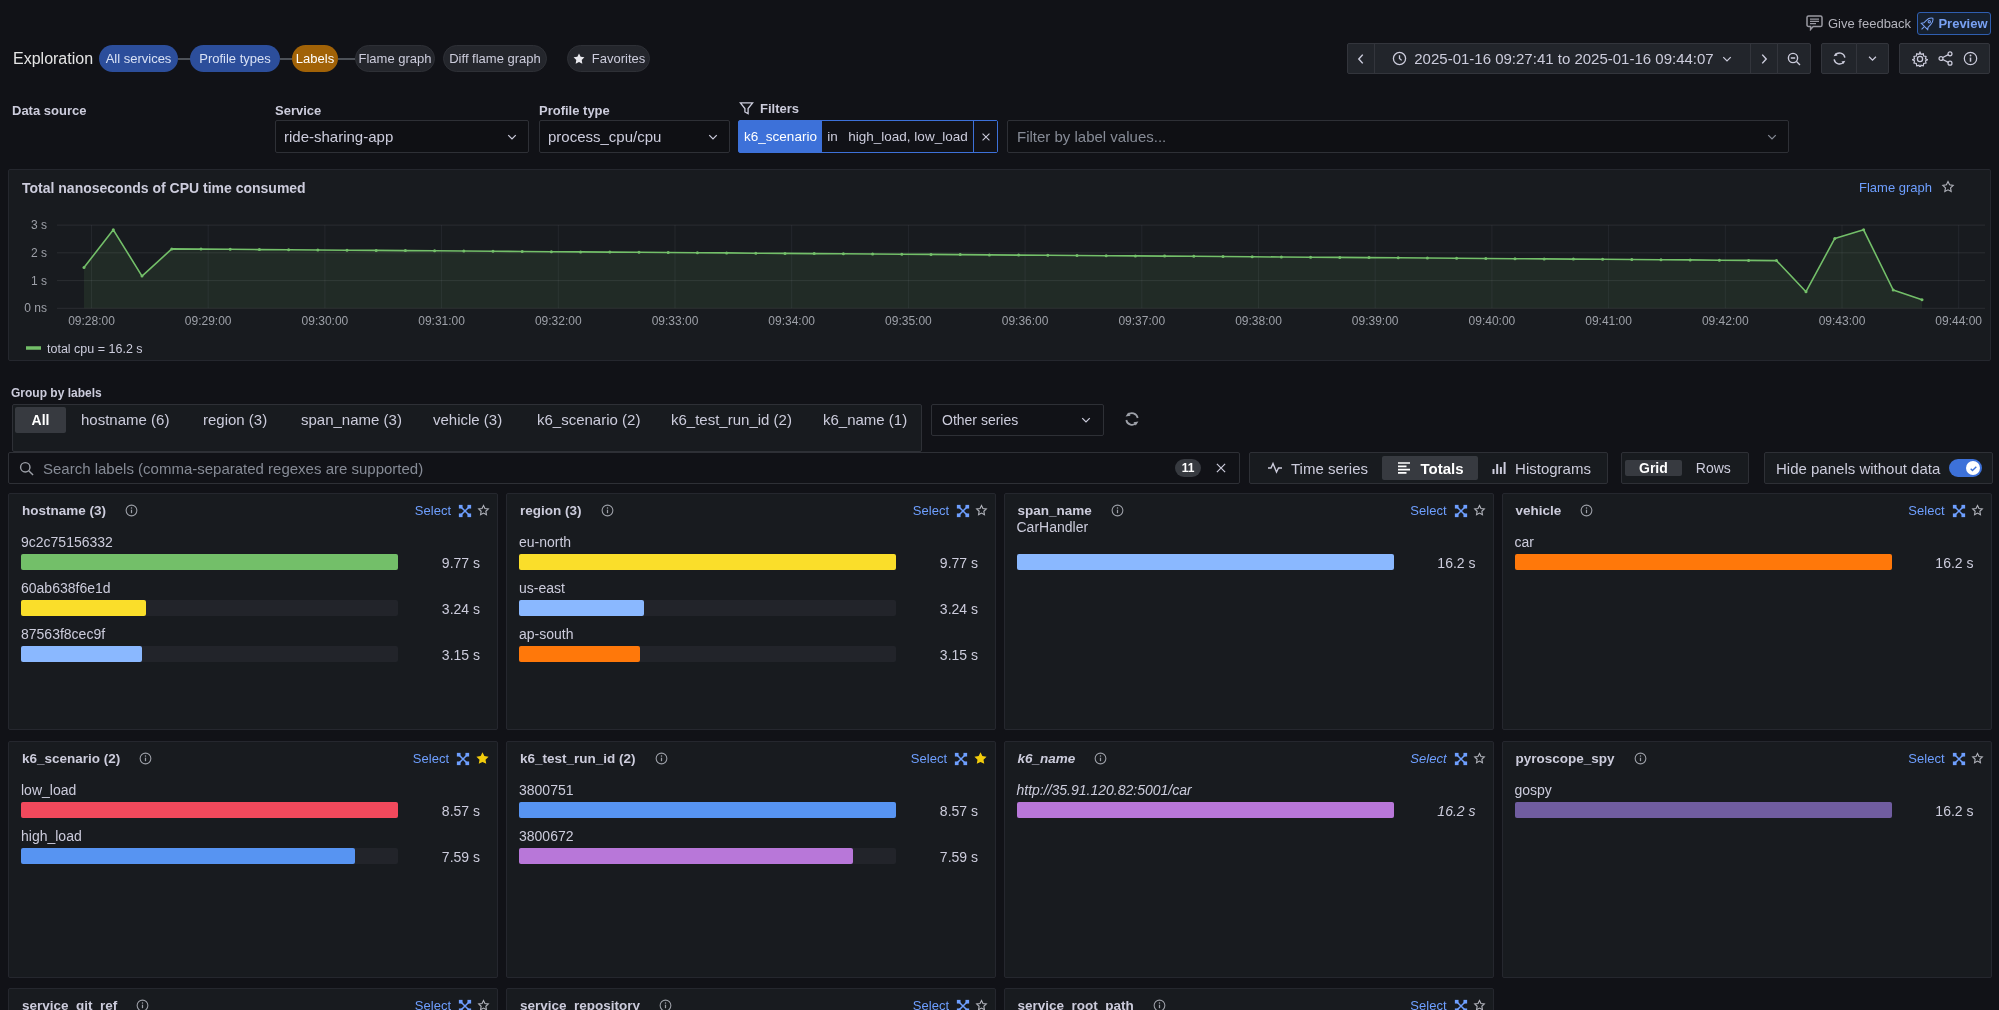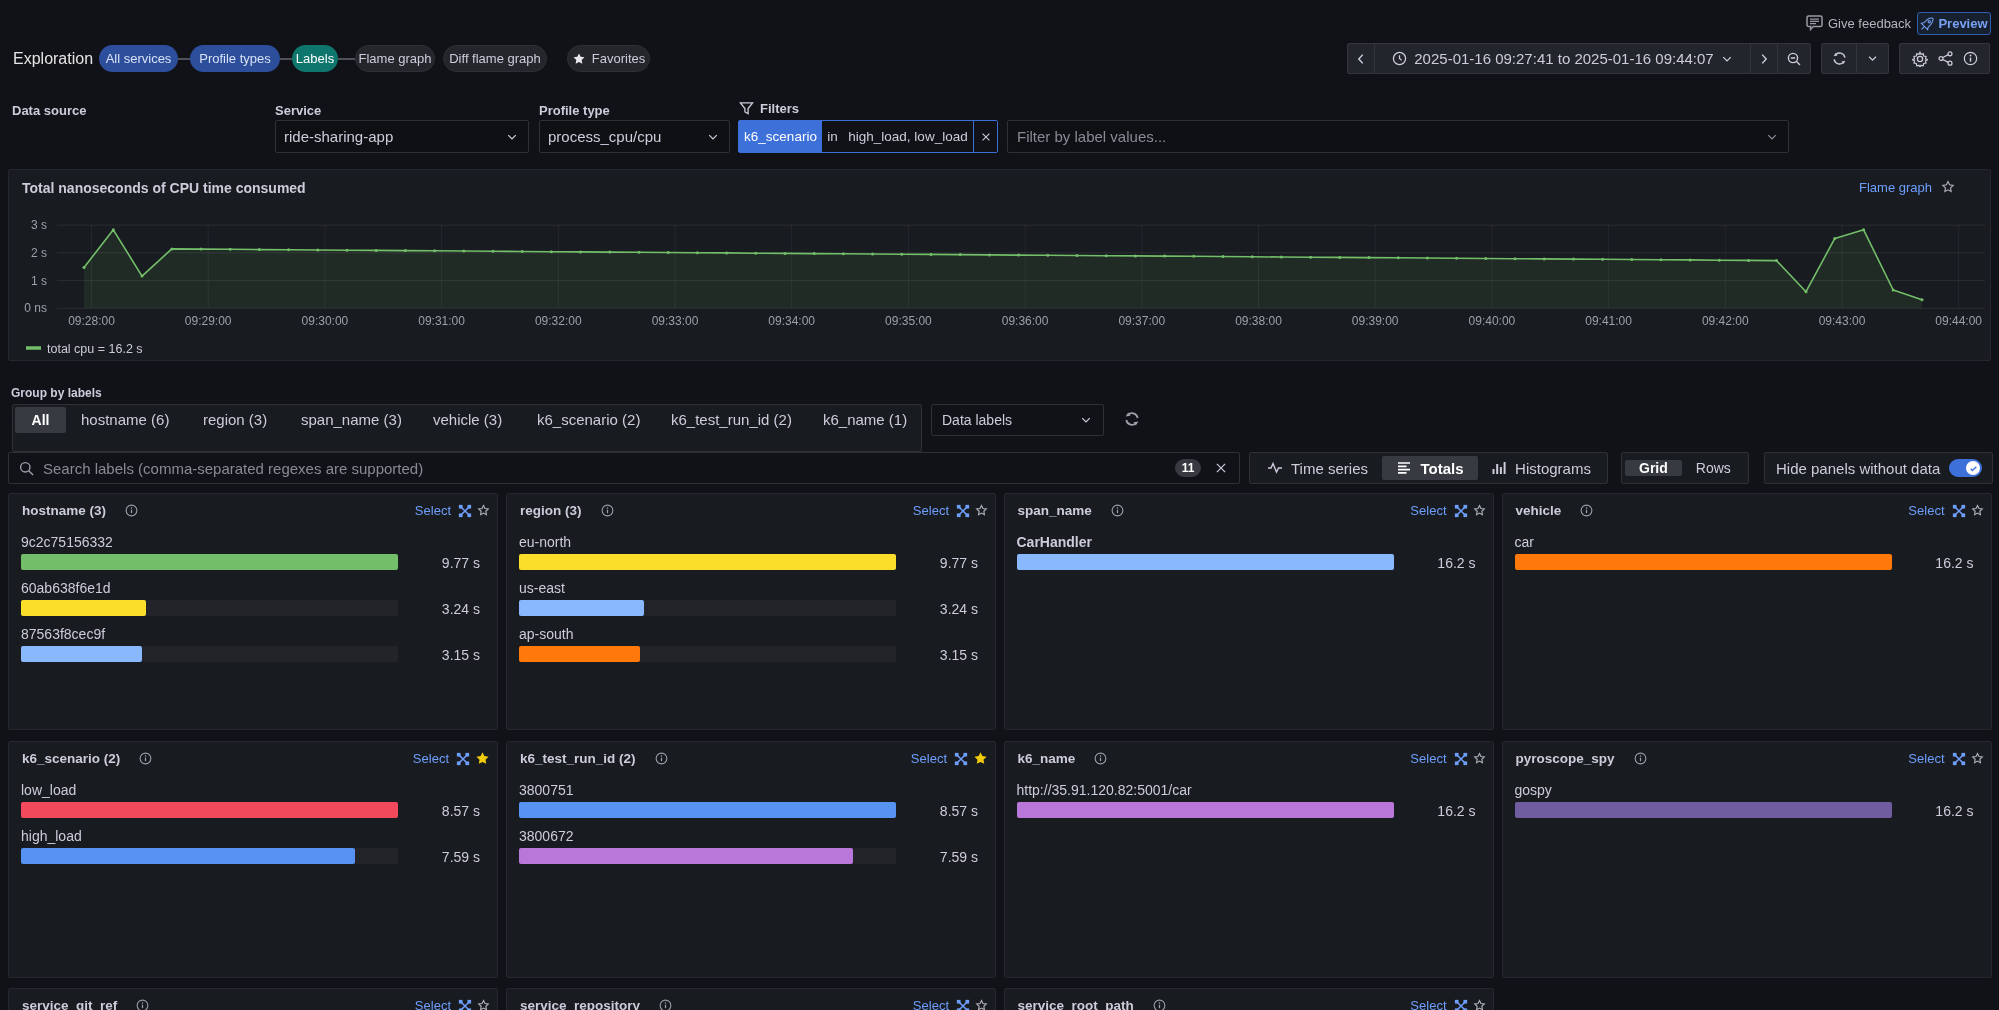--- a/index.html
+++ b/index.html
@@ -11,21 +11,21 @@
 .ptitle { position:absolute; left:13px; top:9px; font-size:13px; font-weight:bold; color:#ccccdc; }
 .lbl { font-size:14px; color:#ccccdc; }
 .track { position:absolute; height:16px; background:#22242a; border-radius:2px; }
 .fill { position:absolute; height:16px; border-radius:2px; top:0; left:0; }
 .val { position:absolute; font-size:14px; color:#ccccdc; text-align:right; width:60px; }
 .toolbtn { position:absolute; top:43px; height:31px; background:#22252b; border:1px solid #33353c; display:flex; align-items:center; justify-content:center; color:#ccccdc; }
 .formlabel { position:absolute; font-size:13px; font-weight:bold; color:#ccccdc; }
 .selectbox { position:absolute; top:120px; height:33px; background:#0f1014; border:1px solid #2e3036; border-radius:2px; display:flex; align-items:center; font-size:15px; color:#ccccdc; }
 .pill { position:absolute; top:45px; height:27px; border-radius:14px; display:flex; align-items:center; justify-content:center; font-size:13px; font-weight:500; }
 .pill-dim { background:#2c4e9b; color:#d8e1f5; }
-.pill-on { background:#0f766e; color:#ffffff; }
+.pill-on { background:#a16207; color:#ffffff; }
 .pill-off { background:#24262c; color:#ccccdc; border:1px solid #2e3036; }
 .seg { display:flex; align-items:center; justify-content:center; font-size:14px; color:#ccccdc; }
 .seg14 { top:0; height:30px; line-height:30px; font-size:15px; color:#ccccdc; }
 svg { display:block; }
 </style>
 </head>
 <body>
 <div id="root">
 
 <div class="abs" style="left:1806px; top:15px; width:17px; height:16px;">
@@ -295,21 +295,21 @@
   <div class="abs" style="left:2px; top:2px; width:51px; height:26px; background:#373a40; border-radius:2px; display:flex; align-items:center; justify-content:center; font-size:14px; font-weight:bold; color:#fff;">All</div>
   <div class="abs seg14" style="left:68px;">hostname (6)</div>
   <div class="abs seg14" style="left:190px;">region (3)</div>
   <div class="abs seg14" style="left:288px;">span_name (3)</div>
   <div class="abs seg14" style="left:420px;">vehicle (3)</div>
   <div class="abs seg14" style="left:524px;">k6_scenario (2)</div>
   <div class="abs seg14" style="left:658px;">k6_test_run_id (2)</div>
   <div class="abs seg14" style="left:810px;">k6_name (1)</div>
 </div>
 <div class="abs" style="left:931px; top:404px; width:173px; height:32px; background:#111217; border:1px solid #2e3036; border-radius:2px; display:flex; align-items:center;">
-  <span style="padding-left:10px; flex:1; font-size:14px; color:#ccccdc;">Data labels</span>
+  <span style="padding-left:10px; flex:1; font-size:14px; color:#ccccdc;">Other series</span>
   <svg style="margin-right:11px;" width="12" height="12" viewBox="0 0 16 16">
         <path d="M3 5.5l5 5 5-5" fill="none" stroke="#ccccdc" stroke-width="1.7"></path>
       </svg>
 </div>
 <div class="abs" style="left:1123px; top:410px;">
       <svg width="18" height="18" viewBox="0 0 18 18">
         <g fill="none" stroke="#9da0a8" stroke-width="1.7">
           <path d="M14.7 8.0A5.8 5.8 0 0 0 4.6 5.2"></path>
           <path d="M3.3 10.0a5.8 5.8 0 0 0 10.1 2.8"></path>
         </g>
@@ -461,21 +461,21 @@
             <rect x="1" y="1" width="4.2" height="4.2"></rect>
             <rect x="10.8" y="1" width="4.2" height="4.2"></rect>
             <rect x="1" y="10.8" width="4.2" height="4.2"></rect>
             <rect x="10.8" y="10.8" width="4.2" height="4.2"></rect>
           </g>
         </svg>
         <svg width="13" height="13" viewBox="0 0 16 16">
           <path d="M8 1.8l1.8 3.7 4.1.6-3 2.9.7 4.1L8 11.2l-3.6 1.9.7-4.1-3-2.9 4.1-.6z" fill="none" stroke="#b0b2ba" stroke-width="1.4"></path>
         </svg>
       </div>
-  <div class="abs lbl" style="left:12px; top:40px;font-weight:bold;">CarHandler</div>
+  <div class="abs lbl" style="left:12px; top:25px;">CarHandler</div>
   <div class="track" style="left:12px; top:60px; width:377px;">
         <div class="fill" style="width:377px; background:#8ab8ff;"></div>
       </div>
   <div class="abs val" style="right:17px; top:61px;">16.2 s</div>
 </div>
 <div class="panel" style="left:1501.5px; top:493px; width:490px; height:237px;">
   <div class="abs" style="left:13px; top:9px; display:flex; align-items:center; gap:19px;">
         <span style="font-size:13.5px; font-weight:bold;">vehicle</span>
         <svg width="13" height="13" viewBox="0 0 16 16">
           <circle cx="8" cy="8" r="6.6" fill="none" stroke="#9da0a8" stroke-width="1.3"></circle>
@@ -567,21 +567,21 @@
   <div class="track" style="left:12px; top:60px; width:377px;">
         <div class="fill" style="width:377px; background:#5794f2;"></div>
       </div>
   <div class="abs val" style="right:17px; top:61px;">8.57 s</div>
   <div class="abs lbl" style="left:12px; top:86px;">3800672</div>
   <div class="track" style="left:12px; top:106px; width:377px;">
         <div class="fill" style="width:334px; background:#b877d9;"></div>
       </div>
   <div class="abs val" style="right:17px; top:107px;">7.59 s</div>
 </div>
-<div class="panel" style="left:1003.5px; top:741px; width:490px; height:237px;">
+<div class="panel" style="left:1003.5px; top:741px; width:490px; height:237px;font-style:italic;">
   <div class="abs" style="left:13px; top:9px; display:flex; align-items:center; gap:19px;">
         <span style="font-size:13.5px; font-weight:bold;">k6_name</span>
         <svg width="13" height="13" viewBox="0 0 16 16">
           <circle cx="8" cy="8" r="6.6" fill="none" stroke="#9da0a8" stroke-width="1.3"></circle>
           <circle cx="8" cy="4.9" r="0.9" fill="#9da0a8"></circle>
           <path d="M8 7v4.3" stroke="#9da0a8" stroke-width="1.5"></path>
         </svg>
       </div>
   <div class="abs" style="right:7px; top:9px; display:flex; align-items:center; gap:5px;">
         <span style="font-size:13px; font-weight:500; color:#6e9fff; margin-right:2px;">Select</span>

